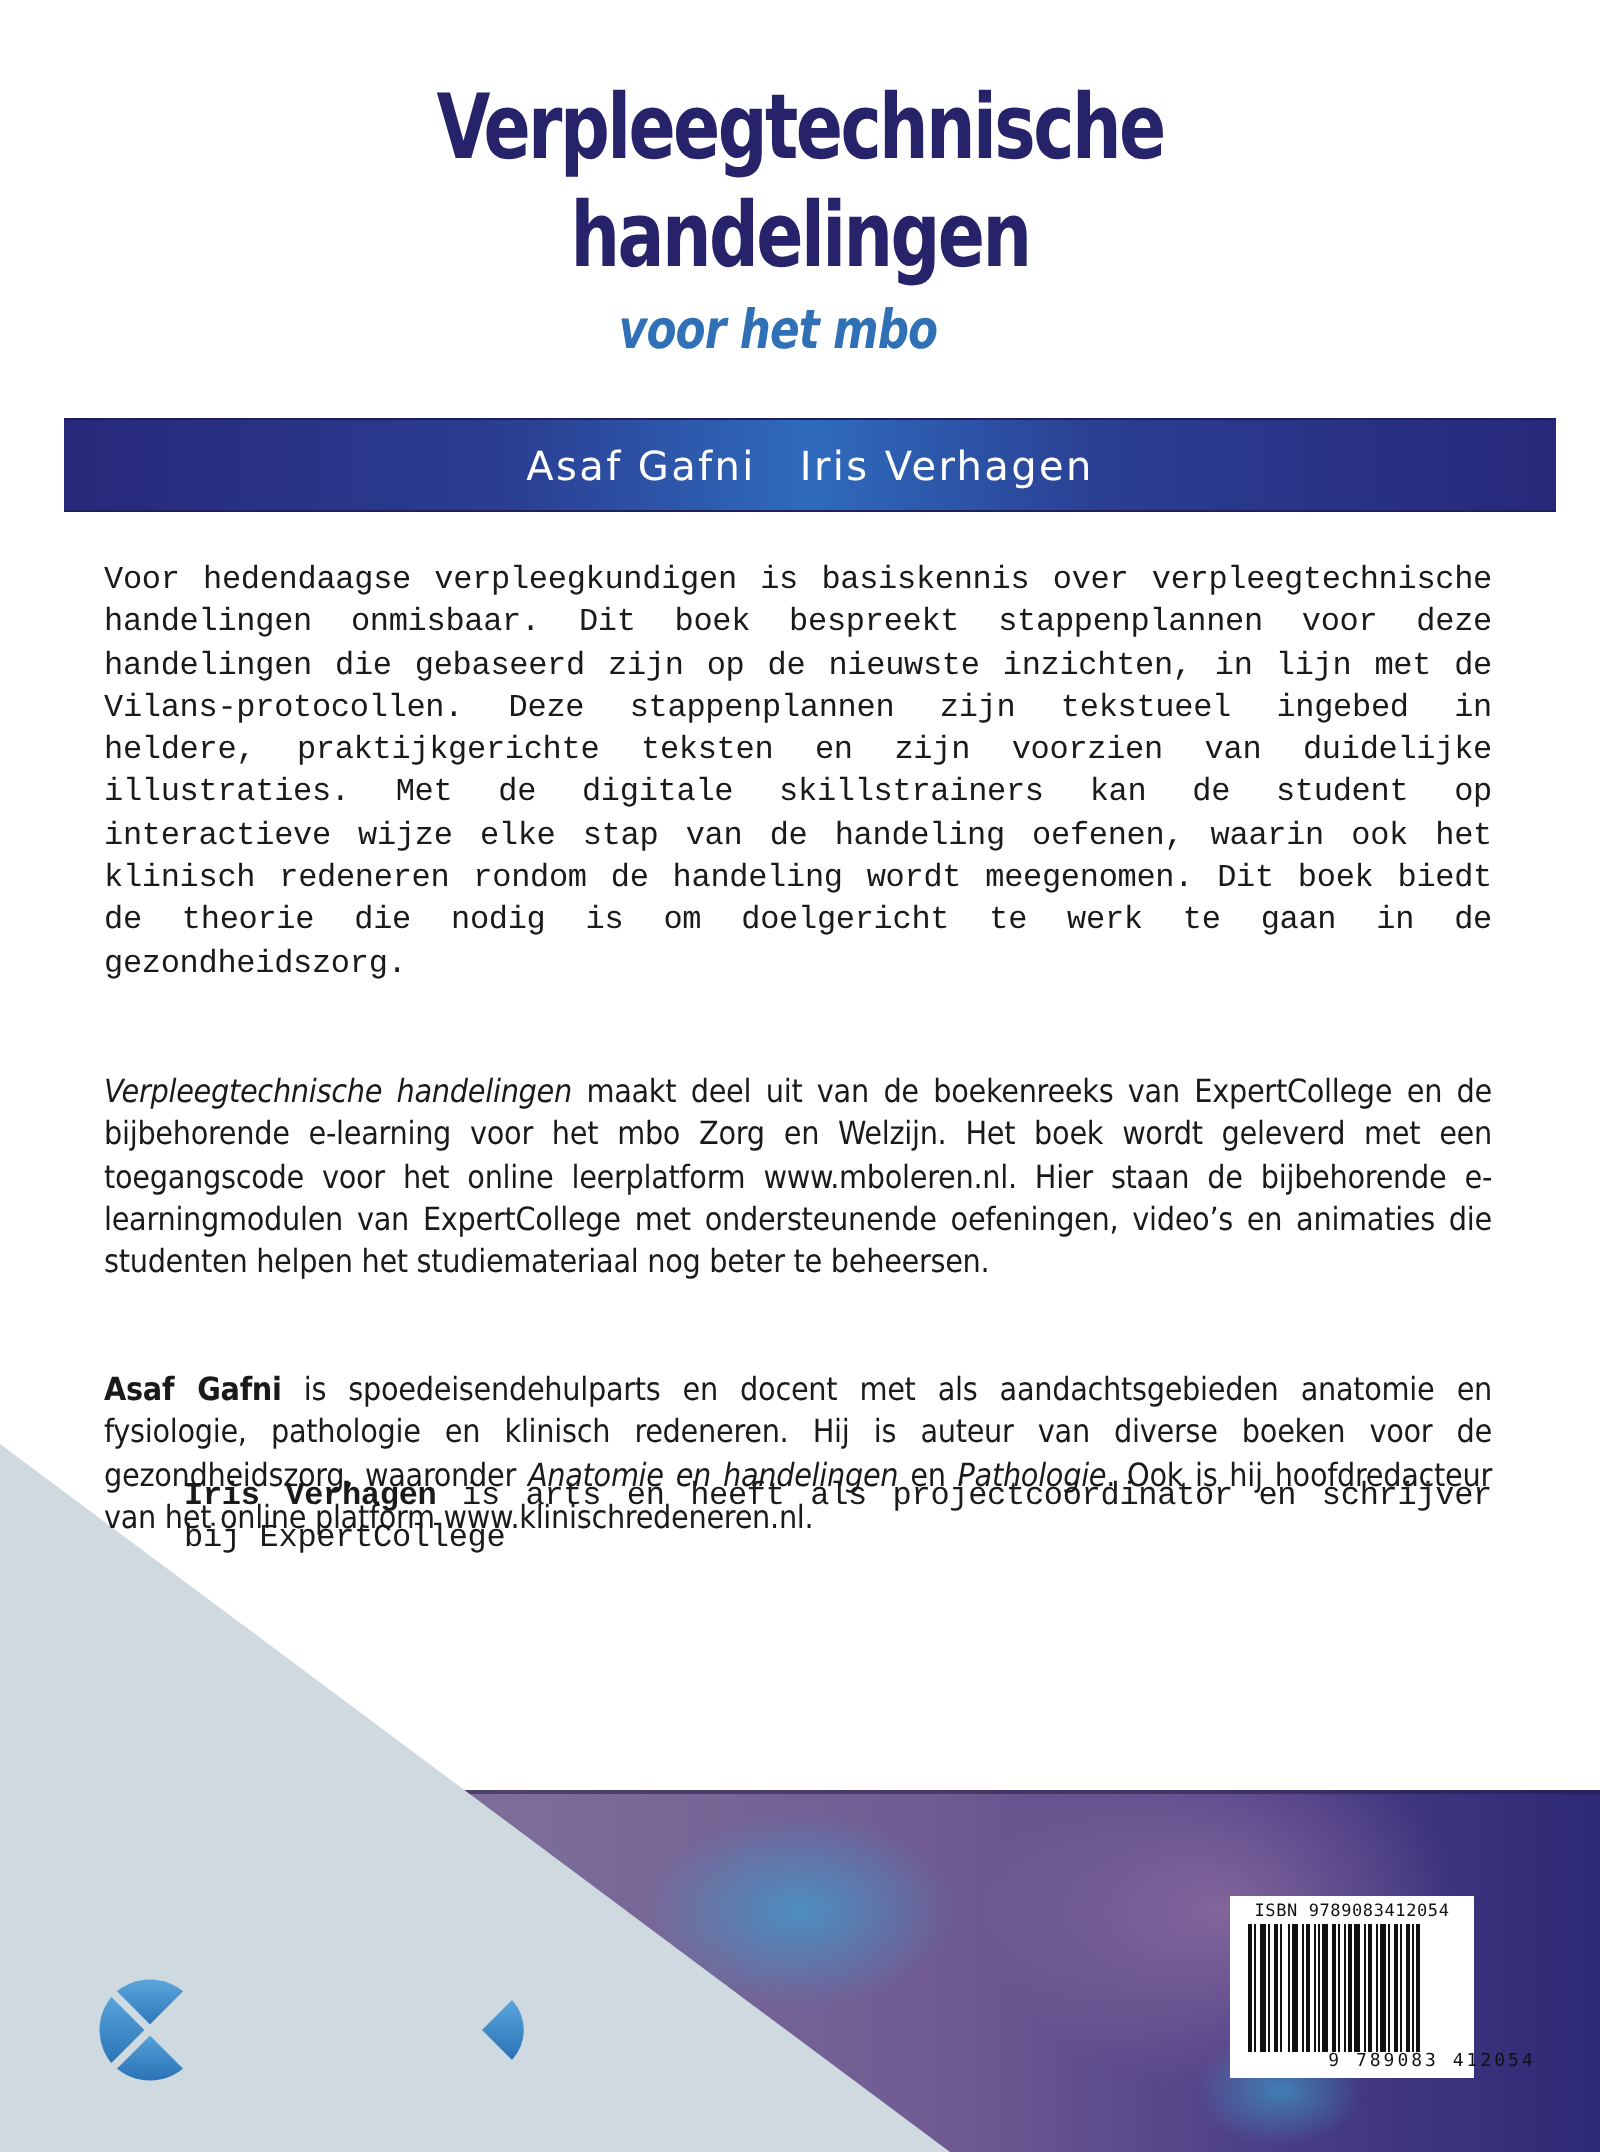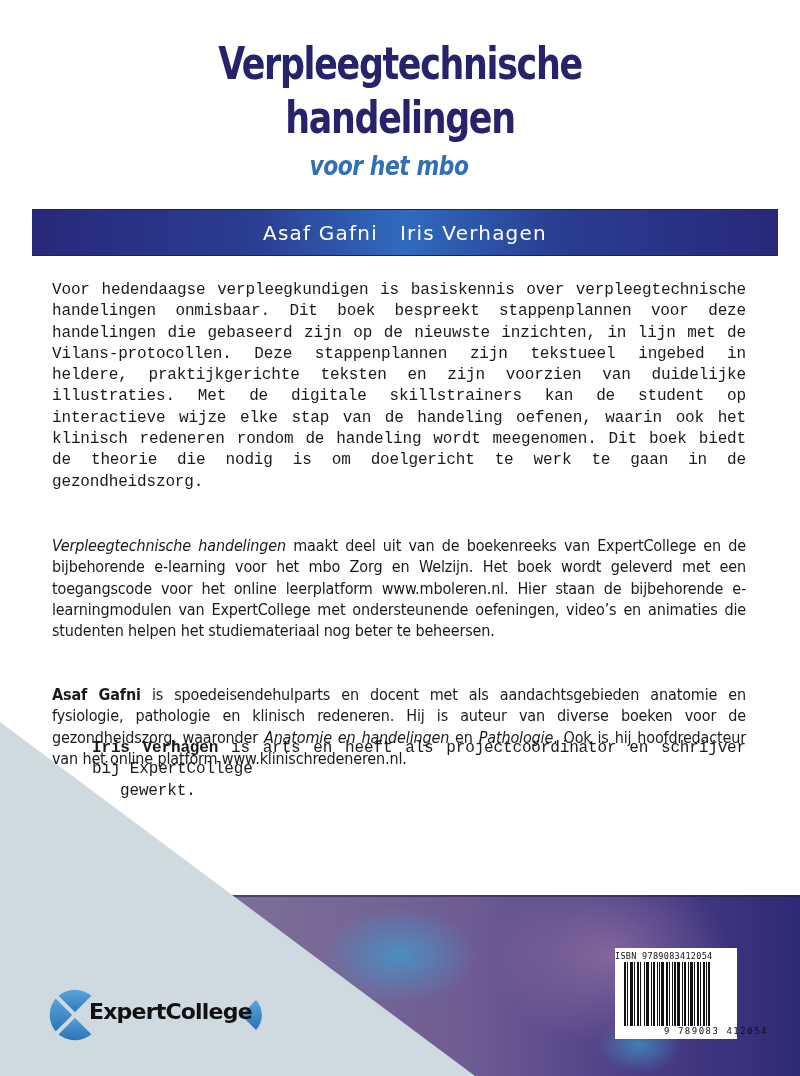--- a/index.html
+++ b/index.html
@@ -47,21 +47,21 @@
 
   .badge { position:absolute; left:49px; top:872px; width:86px; height:86px; border-radius:50%; background:#27236a; z-index:3; color:#fff; text-align:center; }
   .badge .num { position:absolute; top:8px; left:0; width:86px; font-weight:bold; font-size:30px; letter-spacing:-1px; line-height:34px; }
   .badge .num sup { font-size:24px; vertical-align:baseline; position:relative; top:-3px; }
   .badge .ed { position:absolute; top:44px; left:0; width:86px; font-style:italic; font-size:19px; line-height:22px; }
 
   .logo { position:absolute; left:48px; top:988px; height:54px; width:220px; z-index:3; }
   .logo .word { position:absolute; left:41px; top:11px; font-family:"DejaVu Sans", sans-serif; font-weight:bold; font-size:22px; color:#111; letter-spacing:-0.8px; }
 
   .barcode { position:absolute; left:615px; top:948px; width:122px; height:91px; background:#fff; z-index:3; }
-  .barcode .isbn { position:absolute; top:3px; left:0; width:122px; font-family:"DejaVu Sans Mono", monospace; font-size:8.5px; letter-spacing:0.3px; color:#111; }
+  .barcode .isbn { position:absolute; top:3px; left:0; width:122px; text-align:center; font-family:"DejaVu Sans Mono", monospace; font-size:8.5px; letter-spacing:0.3px; color:#111; }
   .barcode .digits { position:absolute; bottom:3px; left:0; width:122px; text-align:center; font-family:"DejaVu Sans Mono", monospace; font-size:9px; letter-spacing:1.5px; color:#111; background:transparent;padding-left:40px; }
   .barcode .bars { position:absolute; left:9px; top:14px; width:104px; height:64px; display:flex; align-items:stretch; }
   .barcode .bars i { display:block; background:#111; height:100%; }
   .barcode .bars i.gap { background:transparent; }
 </style>
 </head>
 <body>
 
 <div class="cover">
   <div class="photo">
@@ -82,40 +82,39 @@
   <div class="text p1">
     <p>Voor hedendaagse verpleegkundigen is basiskennis over verpleegtechnische handelingen onmisbaar. Dit boek bespreekt stappenplannen voor deze handelingen die gebaseerd zijn op de nieuwste inzichten, in lijn met de Vilans-protocollen. Deze stappenplannen zijn tekstueel ingebed in heldere, praktijkgerichte teksten en zijn voorzien van duidelijke illustraties. Met de digitale skillstrainers kan de student op interactieve wijze elke stap van de handeling oefenen, waarin ook het klinisch redeneren rondom de handeling wordt meegenomen. Dit boek biedt de theorie die nodig is om doelgericht te werk te gaan in de gezondheidszorg.</p>
   </div>
   <div class="text p3">
     <p><i>Verpleegtechnische handelingen</i><span> maakt deel uit van de boekenreeks van ExpertCollege en de bijbehorende e-learning voor het mbo Zorg en Welzijn. Het boek wordt geleverd met een toegangscode voor het online leerplatform www.mboleren.nl. Hier staan de bijbehorende e-learningmodulen van ExpertCollege met ondersteunende oefeningen, video’s en animaties die studenten helpen het studiemateriaal nog beter te beheersen.</span></p>
   </div>
   <div class="text p4">
     <p><b>Asaf Gafni</b><span> is spoedeisendehulparts en docent met als aandachtsgebieden anatomie en fysiologie, pathologie en klinisch redeneren. Hij is auteur van diverse boeken voor de gezondheidszorg, waaronder </span><i>Anatomie en handelingen</i><span> en </span><i>Pathologie</i><span>. Ook is hij hoofdredacteur van het online platform www.klinischredeneren.nl.</span></p>
   </div>
   <div class="text p5">
-    <p><b>Iris Verhagen</b><span> is arts en heeft als projectcoördinator en schrijver bij ExpertCollege</span><span class="cont">gewerkt.</span></p>
+    <p><b>Iris Verhagen</b><span> is arts en heeft als projectcoördinator en schrijver bij ExpertCollege</span></p>
   </div>
 
 
   <div class="logo">
     <svg width="220" height="54" viewBox="0 0 220 54" style="position:absolute;left:0;top:0;">
       <defs>
         <linearGradient id="lg" x1="0" y1="0" x2="0" y2="1">
           <stop offset="0" stop-color="#5aa6dc"></stop>
           <stop offset="1" stop-color="#2a72b6"></stop>
         </linearGradient>
       </defs>
       <path d="M27 27 L45 9 A26 26 0 0 0 9 9 Z" fill="url(#lg)"></path>
       <path d="M27 27 L9 9 A26 26 0 0 0 9 45 Z" fill="url(#lg)"></path>
       <path d="M27 27 L9 45 A26 26 0 0 0 45 45 Z" fill="url(#lg)"></path>
       <line x1="6" y1="6" x2="48" y2="48" stroke="#cfd9e0" stroke-width="4"></line>
       <line x1="48" y1="6" x2="6" y2="48" stroke="#cfd9e0" stroke-width="4"></line>
       <path d="M208 12 A22 22 0 0 1 208 42 L193 27 Z" fill="url(#lg)"></path>
     </svg>
-    <span class="word">ExpertCollege</span>
   </div>
 
   <div class="barcode">
     <div class="isbn">ISBN 9789083412054</div>
     <div class="bars">
       <i style="width:2px"></i>
         <i class="gap" style="width:1px"></i>
         <i style="width:1px"></i>
         <i class="gap" style="width:2px"></i>
         <i style="width:3px"></i>

